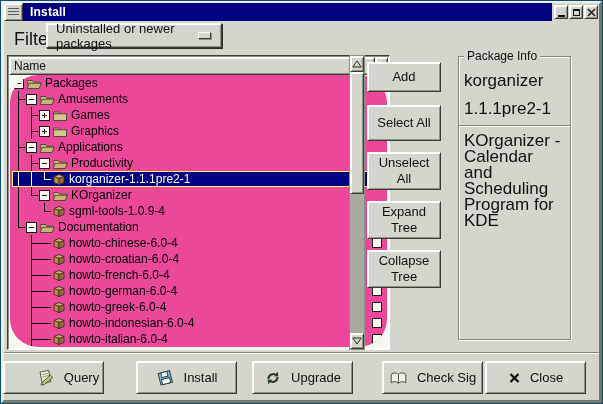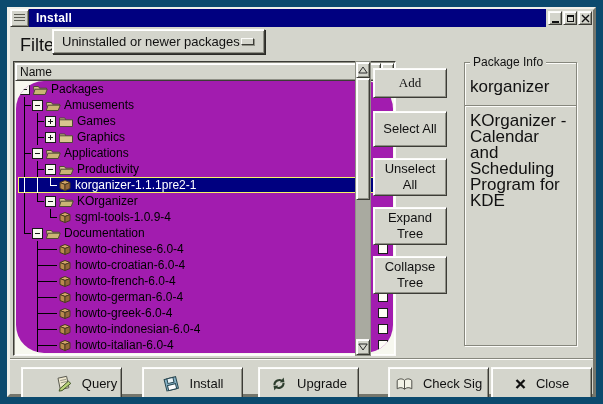--- a/index.html
+++ b/index.html
@@ -1,46 +1,46 @@
 <!DOCTYPE html>
 <html><head>
 <meta charset="utf-8">
 <style>
   html,body{margin:0;padding:0;background:#777;font-family:"Liberation Sans",sans-serif;}
   *{box-sizing:border-box;}
-  #win{position:relative;width:603px;height:404px;background:#d4d5cc;border:7px solid #0c4a6e;overflow:hidden;}
+  #win{position:relative;width:603px;height:404px;background:#d4d5cc;border:1px solid #0c4a6e;overflow:hidden;}
   #frame{position:absolute;inset:0;border:3px solid #d4d5cc;border-top-color:#efefe9;border-left-color:#efefe9;border-right-color:#75766c;border-bottom-color:#75766c;}
 
   
   .raised{background:#d4d5cc;border:1px solid;border-color:#fbfbf8 #3c3c36 #3c3c36 #fbfbf8;box-shadow:inset 1px 1px 0 #ffffff, inset -1px -1px 0 #8f9086;}
   .sunken{background:#f7f8ef;border:1px solid;border-color:#3c3c36 #fbfbf8 #fbfbf8 #3c3c36;box-shadow:inset 1px 1px 0 #8f9086, inset -1px -1px 0 #ffffff;}
   .groove{border:1px solid #86877d;box-shadow:inset 1px 1px 0 #fcfcf9, 1px 1px 0 #fcfcf9;}
 
   
   #titlebar{position:absolute;top:2px;left:3px;right:3px;height:18px;display:flex;align-items:stretch;}
   #menu-btn{width:19px;flex:none;display:flex;align-items:center;justify-content:center;}
   .menu-lines{width:11px;height:9px;background:repeating-linear-gradient(#5a5b52 0 1px,transparent 1px 3px);}
   #title-area{flex:1;background:#000080;color:#fff;font-size:12px;font-weight:bold;display:flex;align-items:center;padding-left:7px;letter-spacing:.2px;}
   #win-controls{flex:none;width:47px;background:#d4d5cc;display:flex;align-items:center;justify-content:flex-end;gap:1px;padding-right:1px;}
   .wc-btn{width:14px;height:14px;display:flex;align-items:center;justify-content:center;padding:0;}
   .glyph-min{width:7px;height:2px;background:#111;margin-top:7px;}
   .glyph-max{width:7px;height:7px;border:1px solid #111;border-top-width:2px;}
 
   
   #filter-label{position:absolute;left:13px;top:28px;font-size:18px;color:#111;}
-  #filter-dd{position:absolute;left:45px;top:22px;width:213px;height:25px;display:flex;align-items:center;box-shadow:inset 1px 1px 0 #ffffff, inset -1px -1px 0 #8f9086,1px 1px 0 #2a2a26;cursor:default;}
+  #filter-dd{position:absolute;left:45px;top:22px;width:176px;height:25px;display:flex;align-items:center;box-shadow:inset 1px 1px 0 #ffffff, inset -1px -1px 0 #8f9086,1px 1px 0 #2a2a26;cursor:default;}
   #filter-dd .dd-text{font-size:13px;padding-left:9px;color:#111;flex:1;}
   .dd-indicator{width:13px;height:7px;margin-right:10px;background:#d4d5cc;border:1px solid;border-color:#fbfbf8 #3c3c36 #3c3c36 #fbfbf8;box-shadow:1px 1px 0 #8f9086;}
 
   
   #tree{position:absolute;left:6px;top:54px;width:383px;height:295px;}
   #tree-header{position:absolute;top:1px;left:1px;right:1px;height:18px;display:flex;}
   .hdr-main{flex:1;font-size:12px;color:#111;display:flex;align-items:center;padding-left:4px;}
   .hdr-mini{flex:none;width:13px;}
-  #tree-rows{position:absolute;top:19px;left:2px;right:2px;bottom:2px;background:#a21caf;overflow:hidden;padding-left:2px;border-radius:28px;}
+  #tree-rows{position:absolute;top:19px;left:2px;right:2px;bottom:2px;background:#ec4899;overflow:hidden;padding-left:2px;border-radius:28px;}
   .row{height:16px;display:flex;align-items:center;color:#000;position:relative;}
   .row.selected{background:#000080;color:#fff;outline:1px solid #f4f465;outline-offset:-1px;}
   .cell{width:13px;height:16px;position:relative;flex:none;}
   .cell.line::before,.cell.tee::before{content:"";position:absolute;left:6px;top:0;bottom:0;width:1px;background:currentColor;}
   .cell.elbow::before{content:"";position:absolute;left:6px;top:0;height:8px;width:1px;background:currentColor;}
   .cell.tee::after,.cell.elbow::after{content:"";position:absolute;left:6px;right:0;top:8px;height:1px;background:currentColor;}
   .cell.hline::after{content:"";position:absolute;left:0;right:0;top:8px;height:1px;background:currentColor;}
   .exp{width:11px;height:11px;margin:2px 1px;background:#f7f8ef;border:1px solid #1a1a1a;position:relative;flex:none;cursor:default;}
   .exp::before{content:"";position:absolute;left:2px;right:2px;top:4px;height:1px;background:#1a1a1a;}
   .exp.plus::after{content:"";position:absolute;top:2px;bottom:2px;left:4px;width:1px;background:#1a1a1a;}
@@ -52,21 +52,21 @@
   
   #vscroll{position:absolute;left:348px;top:54px;width:16px;height:295px;background:#a9aaa0;border:1px solid #8f9086;}
   .sb-btn{position:absolute;left:0;width:14px;height:16px;display:flex;align-items:center;justify-content:center;}
   #sb-up{top:0;}
   #sb-down{bottom:0;}
   #sb-thumb{position:absolute;left:0;top:16px;width:14px;height:122px;}
 
   
   #action-col{position:absolute;left:366px;top:61px;width:74px;}
   .act-btn{width:74px;min-height:36px;margin-bottom:11px;font-size:13px;color:#111;display:flex;align-items:center;justify-content:center;text-align:center;line-height:16px;padding:2px 4px;cursor:default;}
-  .act-btn:first-child{min-height:30px;margin-bottom:13px;font-family:Liberation Serif, serif;}
+  .act-btn:first-child{min-height:30px;margin-bottom:13px;}
 
   
   #pkg-info{position:absolute;left:457px;top:55px;width:113px;height:284px;}
   #pkg-legend{position:absolute;top:-8px;left:5px;background:#d4d5cc;padding:0 3px;font-size:12px;color:#111;}
   #pkg-body{padding:14px 5px 0 5px;font-size:17px;color:#111;}
   #pkg-name{margin-bottom:8px;}
   #pkg-version{margin-bottom:6px;}
   .hr{height:2px;border-top:1px solid #86877d;border-bottom:1px solid #fcfcf9;margin:4px -5px 6px -5px;}
   #pkg-desc{line-height:16px;}
 
@@ -366,28 +366,29 @@
       </div>
       <div class="act-btn raised">
         <span>Collapse Tree</span>
       </div>
     </div>
 
   <div id="pkg-info" class="groove">
     <span id="pkg-legend">Package Info</span>
     <div id="pkg-body">
       <div id="pkg-name">korganizer</div>
+      <div id="pkg-version">1.1.1pre2-1</div>
       <div class="hr"></div>
       <div id="pkg-desc">KOrganizer - Calendar and Scheduling Program for KDE</div>
     </div>
   </div>
 
   <div id="bottom-sep"></div>
   <div id="bottom-row">
-      <div class="bot-btn raised" style="left: 14px; padding-left: 29px;">
+      <div class="bot-btn raised" style="left: 2px; padding-left: 29px;">
         <span style="display: flex;">
           <svg width="18" height="17" viewBox="0 0 18 17">
             <path d="M3 3.2 l8.6-1.9 2.3 11.4 -8.6 1.9z" fill="#efe9cf" stroke="#5a5a50"></path>
             <path d="M5.2 5.6 l6-1.3 M5.8 7.8 l6-1.3" stroke="#9a9a88" fill="none"></path>
             <path d="M5 13.6 L13.4 6.2 l2.4 2.2 -8.7 7.2 -3 .5z" fill="#b9d27a" stroke="#44572a"></path>
           </svg>
         </span>
         <span class="lbl">Query</span>
       </div>
       <div class="bot-btn raised" style="left: 135px;">

